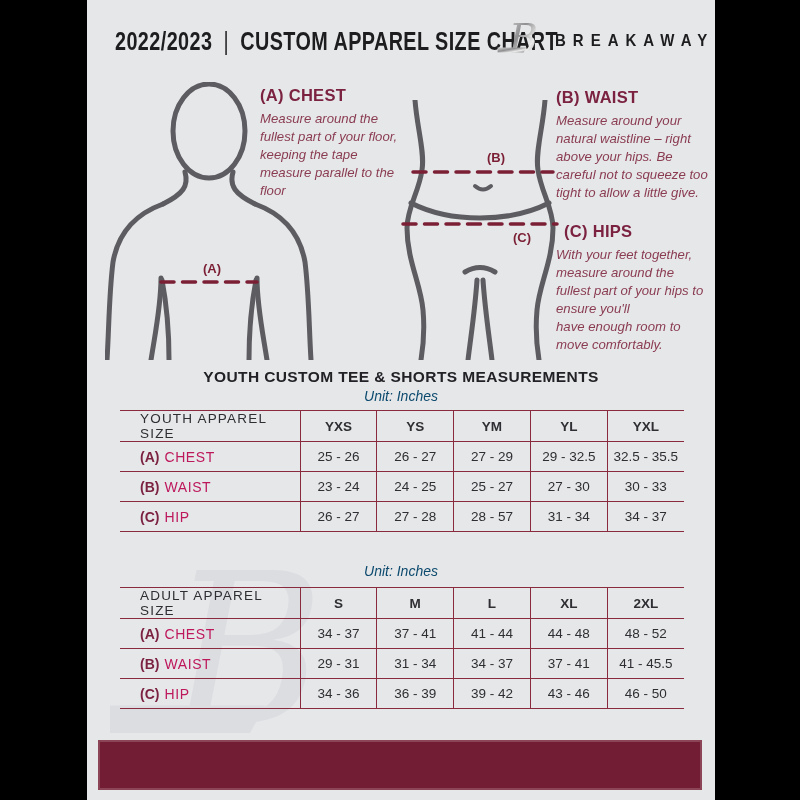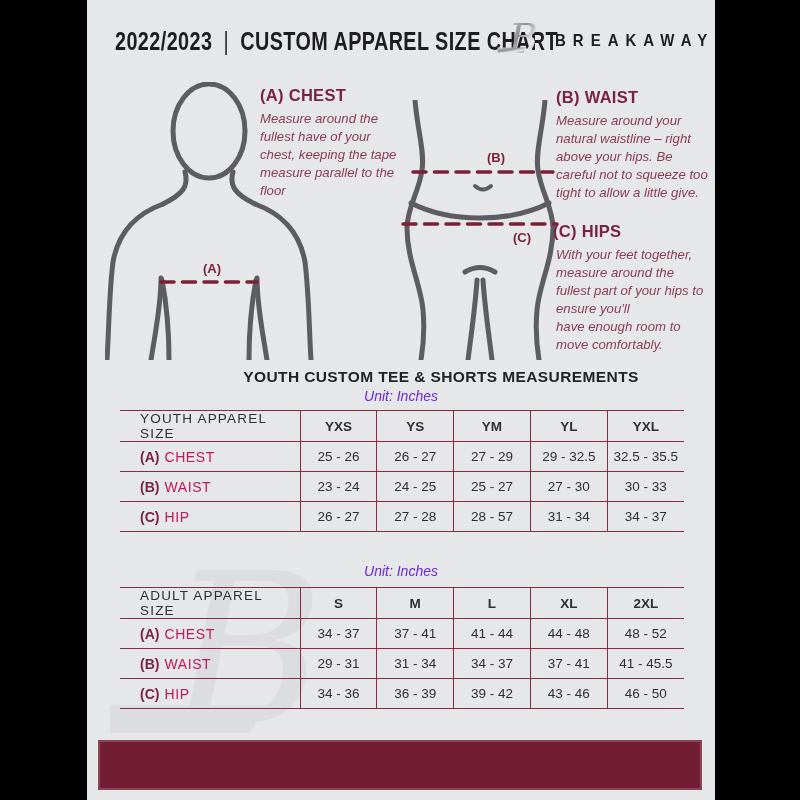--- a/index.html
+++ b/index.html
@@ -38,21 +38,21 @@
     position:absolute;font-style:italic;font-weight:500;font-size:13.2px;line-height:1.36;
     color:#8a3c51;white-space:pre-line;
   }
   
   .sec-title{
     position:absolute;left:0;width:628px;text-align:center;
     font-weight:700;font-size:15.5px;color:#222226;letter-spacing:.4px;
   }
   .sec-unit{
     position:absolute;left:0;width:628px;text-align:center;
-    font-style:italic;font-size:14px;color:#6d28d9;
+    font-style:italic;font-size:14px;color:#0c4a6e;
   }
   
   table.size-table{
     position:absolute;left:33px;width:564px;border-collapse:collapse;table-layout:fixed;
   }
   table.size-table td{
     border-top:1.5px solid #8a2a3f;border-bottom:1.5px solid #8a2a3f;
     height:29px;text-align:center;vertical-align:middle;padding:0;
     color:#2f2f33;font-size:13.5px;
   }
@@ -124,30 +124,30 @@
       <path class="nav" d="M80,86 q8,7 16,0"></path>
       <path d="M16,103 C55,123 115,123 154,103"></path>
       <path class="dash" d="M8,124 L162,124"></path>
       <text x="118" y="142">(C)</text>
       <path d="M70,172 q15,-9 30,0"></path>
       <path d="M82,180 C80,210 76,235 73,260"></path>
       <path d="M88,180 C90,210 94,235 97,260"></path>
     </svg>
 
     <div class="instr-h" style="left:173px;top:86px;">(A) CHEST</div>
-    <div class="instr-p" style="left:173px;top:110px;width:142px;">Measure around the fullest have of your chest, keeping the tape measure parallel to the floor</div>
+    <div class="instr-p" style="left:173px;top:110px;width:142px;">Measure around the fullest part of your floor, keeping the tape measure parallel to the floor</div>
 
     <div class="instr-h" style="left:469px;top:88px;">(B) WAIST</div>
     <div class="instr-p" style="left:469px;top:112px;width:152px;">Measure around your natural waistline – right above your hips. Be careful not to squeeze too tight to allow a little give.</div>
 
-    <div class="instr-h" style="left:466px;top:222px;">(C) HIPS</div>
+    <div class="instr-h" style="left:477px;top:222px;">(C) HIPS</div>
     <div class="instr-p" style="left:469px;top:246px;width:152px;">With your feet together, measure around the fullest part of your hips to ensure you'll
 have enough room to move comfortably.</div>
 
-    <div class="sec-title" style="top:368px;padding-left:40px;">YOUTH CUSTOM TEE &amp; SHORTS MEASUREMENTS</div>
+    <div class="sec-title" style="top:368px;">YOUTH CUSTOM TEE &amp; SHORTS MEASUREMENTS</div>
     <div class="sec-unit" style="top:388px;">Unit: Inches</div>
 
     <table class="size-table" style="top:410px;">
       <colgroup>
           <col class="c0">
           <col>
           <col>
           <col>
           <col>
           <col>

